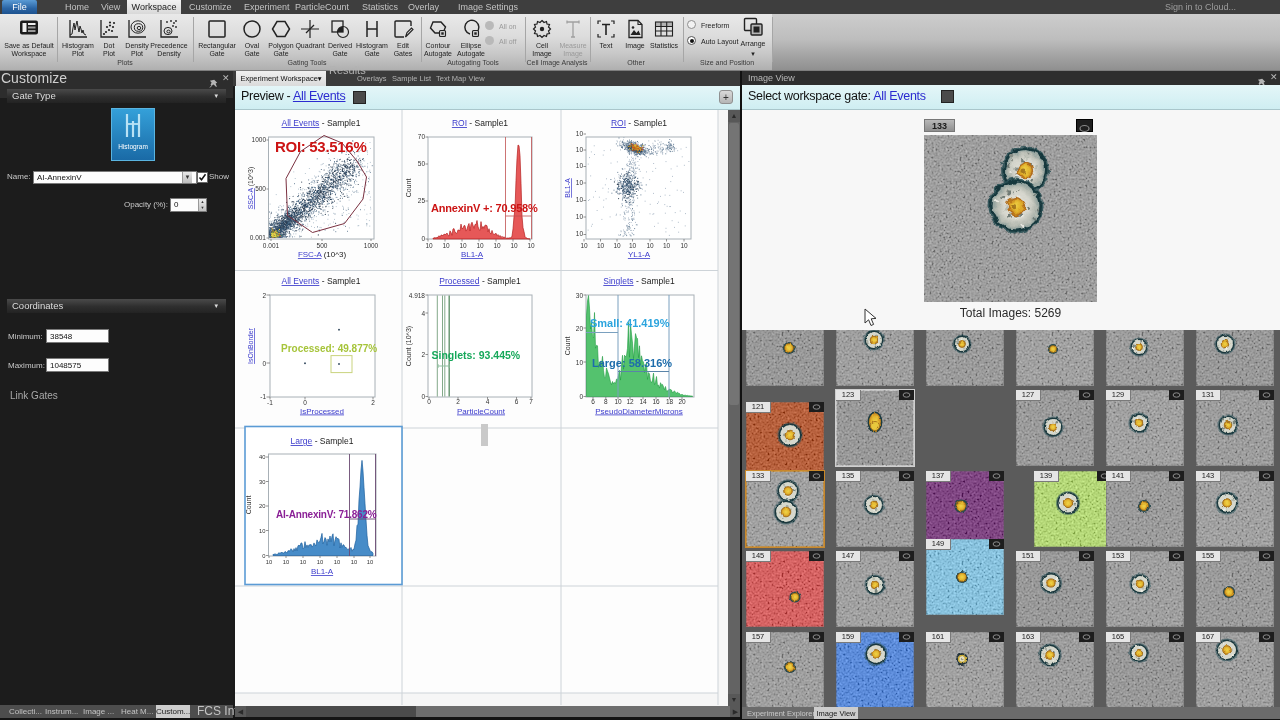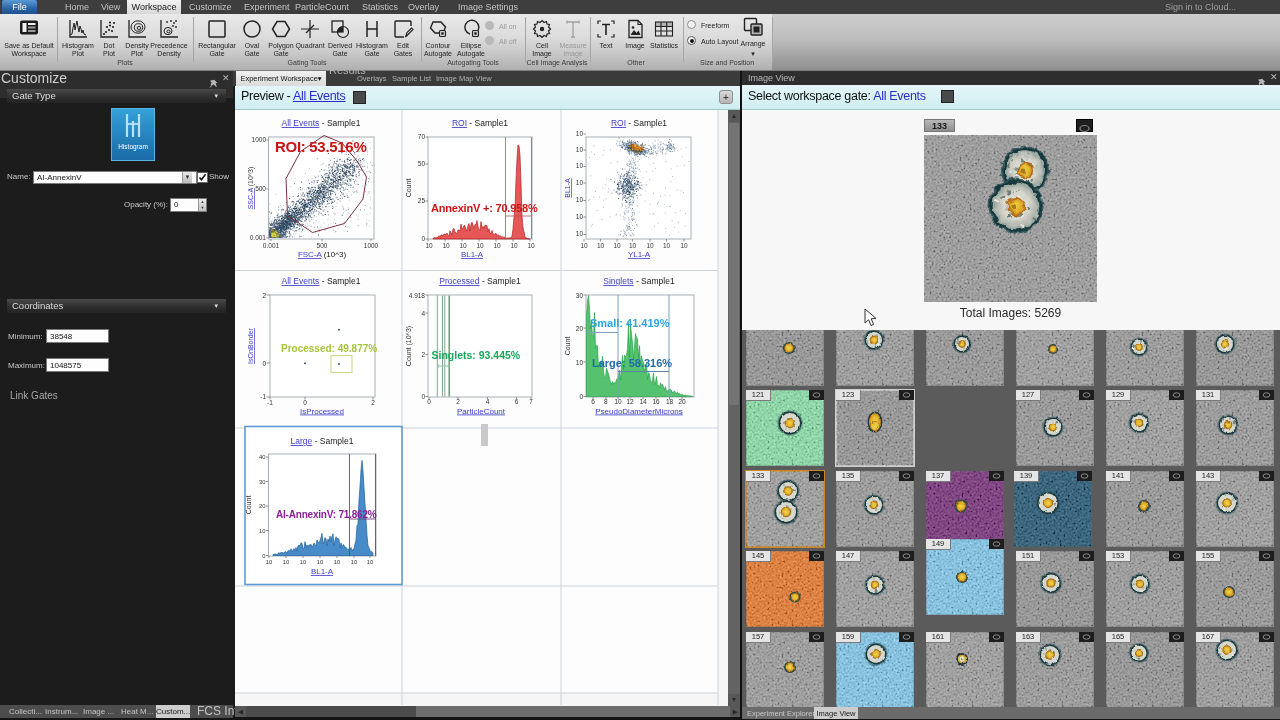--- a/index.html
+++ b/index.html
@@ -246,21 +246,21 @@
     <div class="abs" style="left:83px;top:705px;height:13px;font-size:8px;color:#c3c3c3;line-height:13px">Image ...</div>
     <div class="abs" style="left:121px;top:705px;height:13px;font-size:8px;color:#c3c3c3;line-height:13px">Heat M...</div>
     <div class="abs" style="left:156px;top:705px;width:34px;height:13px;background:#cdcdcd;color:#1a1a1a;font-size:8px;text-align:center;line-height:13px">Custom...</div>
     <div class="abs" style="left:197px;top:705px;height:17px;font-size:12px;color:#c3c3c3;line-height:13px">FCS Inf...</div>
     <div class="abs" style="left:0;top:718px;width:233px;height:2px;background:#141414"></div>
     <div class="abs" style="left:233px;top:71px;width:507px;height:15px;background:#3b3b3b"></div>
     <div class="abs" style="left:236px;top:71px;width:90px;height:15px;background:linear-gradient(180deg,#f0f0f0,#dadada);color:#111;font-size:7.5px;text-align:center;line-height:15px">Experiment Workspace▾</div>
     <div class="abs" style="left:329px;top:62px;height:15px;font-size:11px;color:#b2b2b2;line-height:16px">Results</div>
     <div class="abs" style="left:357px;top:71px;height:15px;font-size:7.5px;color:#b2b2b2;line-height:16px">Overlays</div>
     <div class="abs" style="left:392px;top:71px;height:15px;font-size:7.5px;color:#b2b2b2;line-height:16px">Sample List</div>
-    <div class="abs" style="left:436px;top:71px;height:15px;font-size:7.5px;color:#b2b2b2;line-height:16px">Image Map View</div>
+    <div class="abs" style="left:436px;top:71px;height:15px;font-size:7.5px;color:#b2b2b2;line-height:16px">Text Map View</div>
     <div class="abs" style="left:235px;top:86px;width:505px;height:24px;background:linear-gradient(180deg,#e4f6f8,#cfeef2);border-bottom:1px solid #a9c6cb"></div>
     <div class="abs" style="left:241px;top:89px;font-size:12.5px;color:#111;letter-spacing:-0.3px">Preview - <span style="color:#2b2bd0;text-decoration:underline">All Events</span></div>
     <div class="abs" style="left:353px;top:91px;width:13px;height:13px;background:#4a4a4a;border:1px solid #222"></div>
     <div class="abs" style="left:719px;top:90px;width:14px;height:14px;background:linear-gradient(180deg,#d9d9d9,#b5b5b5);border:1px solid #909090;border-radius:3px;color:#333;font-size:10px;text-align:center;line-height:13px">+</div>
     <div class="abs" style="left:235px;top:110px;width:493px;height:596px;background:#f6f6f6"></div>
     <div class="abs" style="left:235px;top:110px;width:483px;height:583px;background:#fdfdfd"></div>
     <svg id="plots" width="506" height="596" viewBox="0 0 506 596" style="position:absolute;left:235px;top:110px" font-family="Liberation Sans">
       <line x1="167.0" y1="0.0" x2="167.0" y2="595.0" stroke="#cdd3d8" stroke-width="1" opacity="1"></line>
       <line x1="326.0" y1="0.0" x2="326.0" y2="595.0" stroke="#cdd3d8" stroke-width="1" opacity="1"></line>
       <line x1="483.0" y1="0.0" x2="483.0" y2="595.0" stroke="#cdd3d8" stroke-width="1" opacity="1"></line>
@@ -694,21 +694,21 @@
             <circle cx="27.9" cy="38.3" r="0.7" fill="#9aa096"></circle>
             <circle cx="32.3" cy="28.1" r="0.9" fill="#b8bcae"></circle>
             <circle cx="22.4" cy="35.6" r="0.9" fill="#b8bcae"></circle>
             <circle cx="22.9" cy="38.1" r="0.9" fill="#7a847c"></circle>
             <circle cx="30.3" cy="38.5" r="1.4" fill="#eeeee6"></circle>
             <circle cx="32.1" cy="32.2" r="1.3" fill="#eeeee6"></circle>
             <circle cx="29" cy="34" r="3.8" fill="url(#yolk)" stroke="#a2701c" stroke-width="1"></circle>
           </g>
         </svg>
       </div>
-      <div class="th" style="left:4.0px;top:60.0px;background:#86efac">
+      <div class="th" style="left:4.0px;top:72px;background:#c2410c">
         <svg width="78" height="76" viewBox="0 0 78 76" style="position:absolute;left:0;top:0">
           <rect width="78" height="76" fill="#000" filter="url(#nz)" opacity="0.33"></rect>
           <g filter="url(#rough2)">
             <circle cx="44" cy="33" r="12.6" fill="#2a525a" opacity="0.55"></circle>
             <circle cx="44" cy="33" r="11.4" fill="#1a383e"></circle>
             <circle cx="44" cy="33" r="10" fill="#d6d8cd"></circle>
             <circle cx="49.0" cy="37.1" r="0.7" fill="#eeeee6"></circle>
             <circle cx="44.0" cy="28.6" r="1.1" fill="#b8bcae"></circle>
             <circle cx="46.2" cy="35.8" r="1.4" fill="#9aa096"></circle>
             <circle cx="38.4" cy="32.9" r="1.4" fill="#9aa096"></circle>
@@ -880,21 +880,21 @@
             <circle cx="35" cy="35" r="5.0" fill="url(#yolk)" stroke="#8a6216" stroke-width="0.7"></circle>
           </g>
         </svg>
         <div class="tnum">137</div>
         <div class="tbtn">
           <svg style="display:block" width="15" height="10" viewBox="0 0 15 10">
             <ellipse cx="7.5" cy="5" rx="3.4" ry="2.2" fill="none" stroke="#8e8e8e" stroke-width="1"></ellipse>
           </svg>
         </div>
       </div>
-      <div class="th" style="left:272px;top:140.5px;background:#0c4a6e">
+      <div class="th" style="left:292px;top:140.5px;background:#bef264">
         <svg width="78" height="76" viewBox="0 0 78 76" style="position:absolute;left:0;top:0">
           <rect width="78" height="76" fill="#000" filter="url(#nz)" opacity="0.33"></rect>
           <g filter="url(#rough2)">
             <circle cx="34" cy="32" r="12.1" fill="#2a525a" opacity="0.55"></circle>
             <circle cx="34" cy="32" r="10.9" fill="#1a383e"></circle>
             <circle cx="34" cy="32" r="9.5" fill="#d6d8cd"></circle>
             <circle cx="25.8" cy="34.3" r="0.9" fill="#eeeee6"></circle>
             <circle cx="40.4" cy="32.6" r="0.7" fill="#7a847c"></circle>
             <circle cx="36.2" cy="26.9" r="1.4" fill="#eeeee6"></circle>
             <circle cx="37.4" cy="31.7" r="0.7" fill="#7a847c"></circle>
@@ -943,21 +943,21 @@
             <circle cx="31" cy="32" r="4.3" fill="url(#yolk)" stroke="#a2701c" stroke-width="1"></circle>
           </g>
         </svg>
         <div class="tnum">143</div>
         <div class="tbtn">
           <svg style="display:block" width="15" height="10" viewBox="0 0 15 10">
             <ellipse cx="7.5" cy="5" rx="3.4" ry="2.2" fill="none" stroke="#8e8e8e" stroke-width="1"></ellipse>
           </svg>
         </div>
       </div>
-      <div class="th" style="left:4.0px;top:221.0px;background:#f97316">
+      <div class="th" style="left:4.0px;top:221.0px;background:#ef4444">
         <svg width="78" height="76" viewBox="0 0 78 76" style="position:absolute;left:0;top:0">
           <rect width="78" height="76" fill="#000" filter="url(#nz)" opacity="0.33"></rect>
           <g filter="url(#rough2)">
             <circle cx="49" cy="46" r="5.6" fill="#2a4a4e"></circle>
             <circle cx="49" cy="46" r="4.0" fill="url(#yolk)" stroke="#8a6216" stroke-width="0.7"></circle>
           </g>
         </svg>
         <div class="tnum">145</div>
         <div class="tbtn">
           <svg style="display:block" width="15" height="10" viewBox="0 0 15 10">
@@ -1075,21 +1075,21 @@
             <circle cx="44" cy="35" r="4.5" fill="url(#yolk)" stroke="#8a6216" stroke-width="0.7"></circle>
           </g>
         </svg>
         <div class="tnum">157</div>
         <div class="tbtn">
           <svg style="display:block" width="15" height="10" viewBox="0 0 15 10">
             <ellipse cx="7.5" cy="5" rx="3.4" ry="2.2" fill="none" stroke="#8e8e8e" stroke-width="1"></ellipse>
           </svg>
         </div>
       </div>
-      <div class="th" style="left:94.0px;top:301.5px;background:#7dd3fc">
+      <div class="th" style="left:94.0px;top:301.5px;background:#3b82f6">
         <svg width="78" height="76" viewBox="0 0 78 76" style="position:absolute;left:0;top:0">
           <rect width="78" height="76" fill="#000" filter="url(#nz)" opacity="0.33"></rect>
           <g filter="url(#rough2)">
             <circle cx="40" cy="22" r="11.6" fill="#2a525a" opacity="0.55"></circle>
             <circle cx="40" cy="22" r="10.4" fill="#1a383e"></circle>
             <circle cx="40" cy="22" r="9" fill="#d6d8cd"></circle>
             <circle cx="37.0" cy="24.0" r="1.2" fill="#b8bcae"></circle>
             <circle cx="42.1" cy="26.5" r="0.8" fill="#9aa096"></circle>
             <circle cx="45.2" cy="21.2" r="0.9" fill="#b8bcae"></circle>
             <circle cx="35.2" cy="22.2" r="1.3" fill="#7a847c"></circle>

